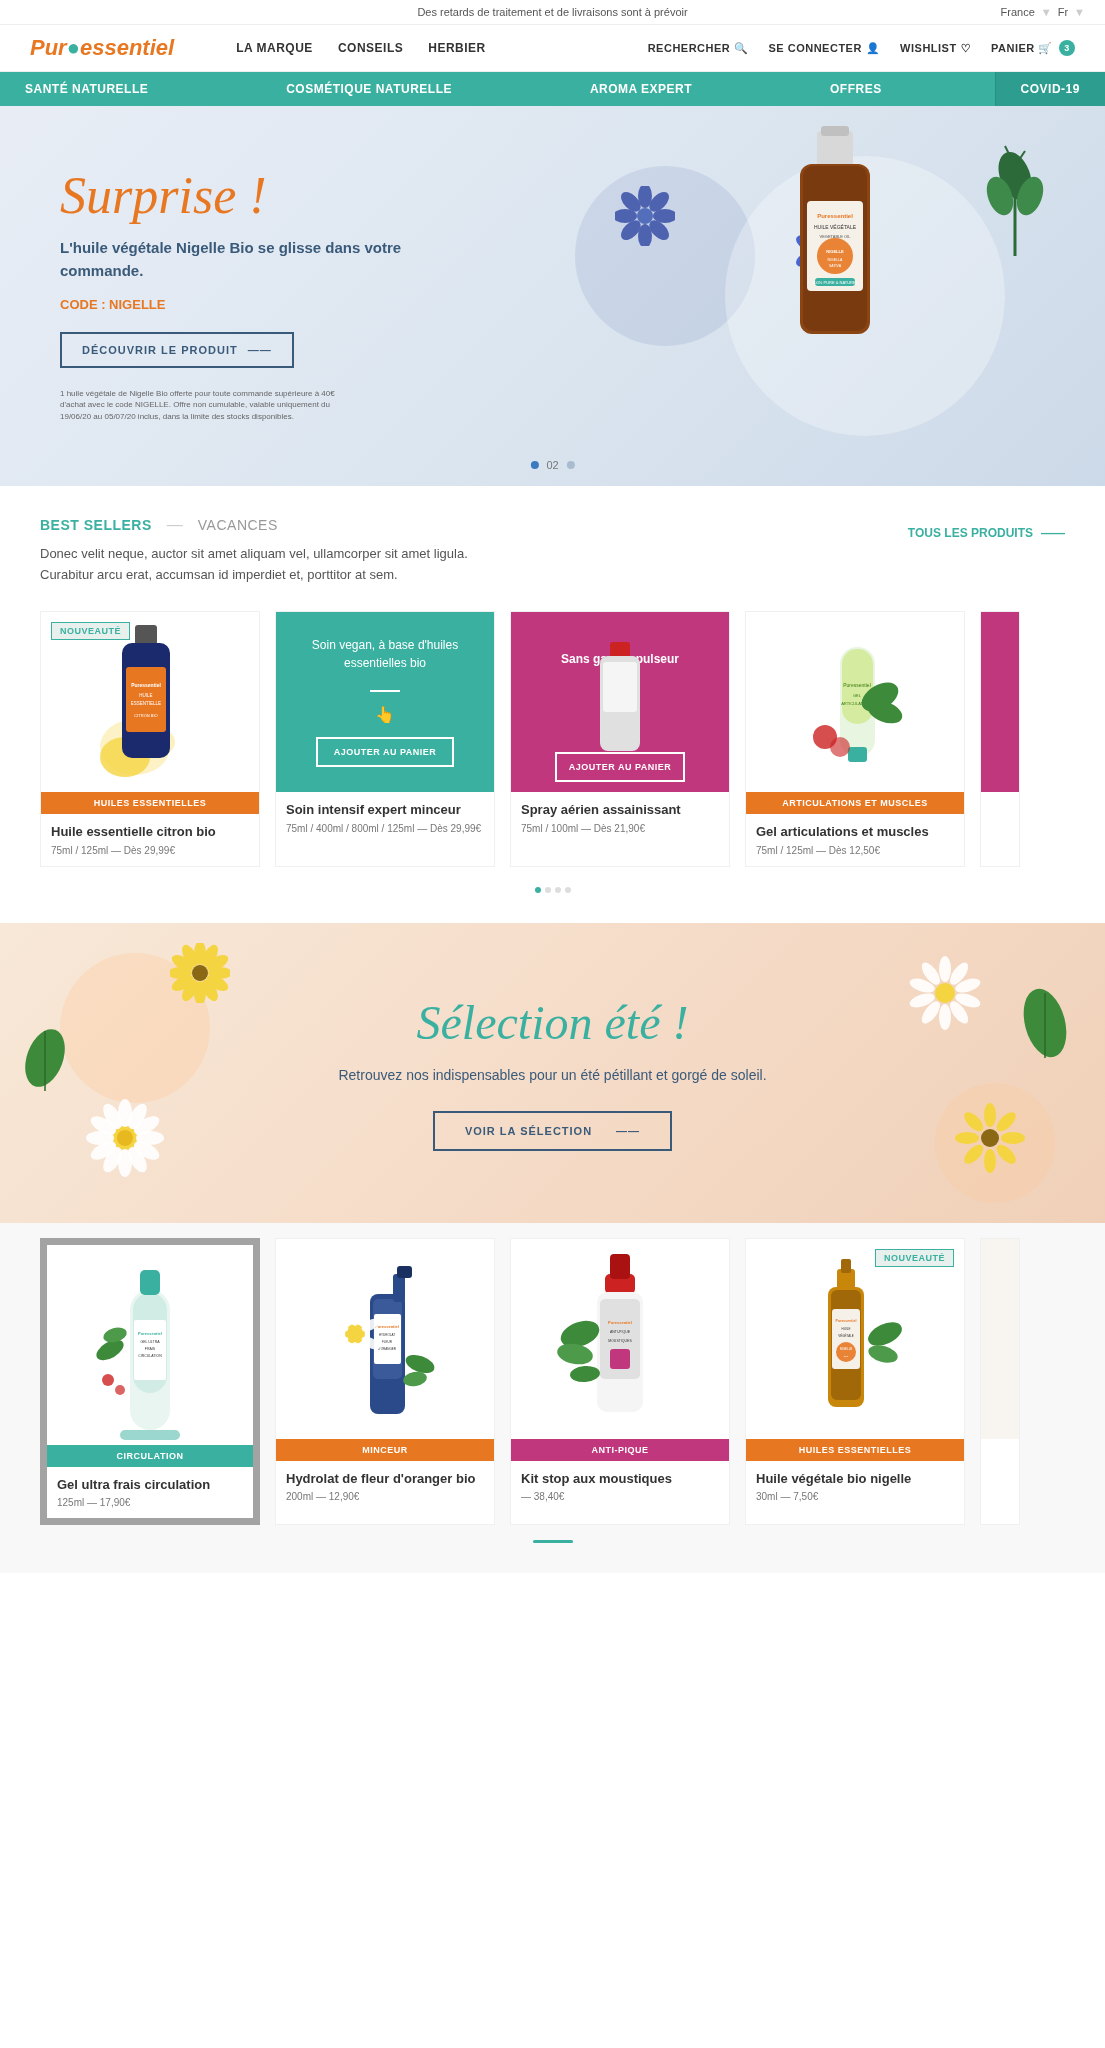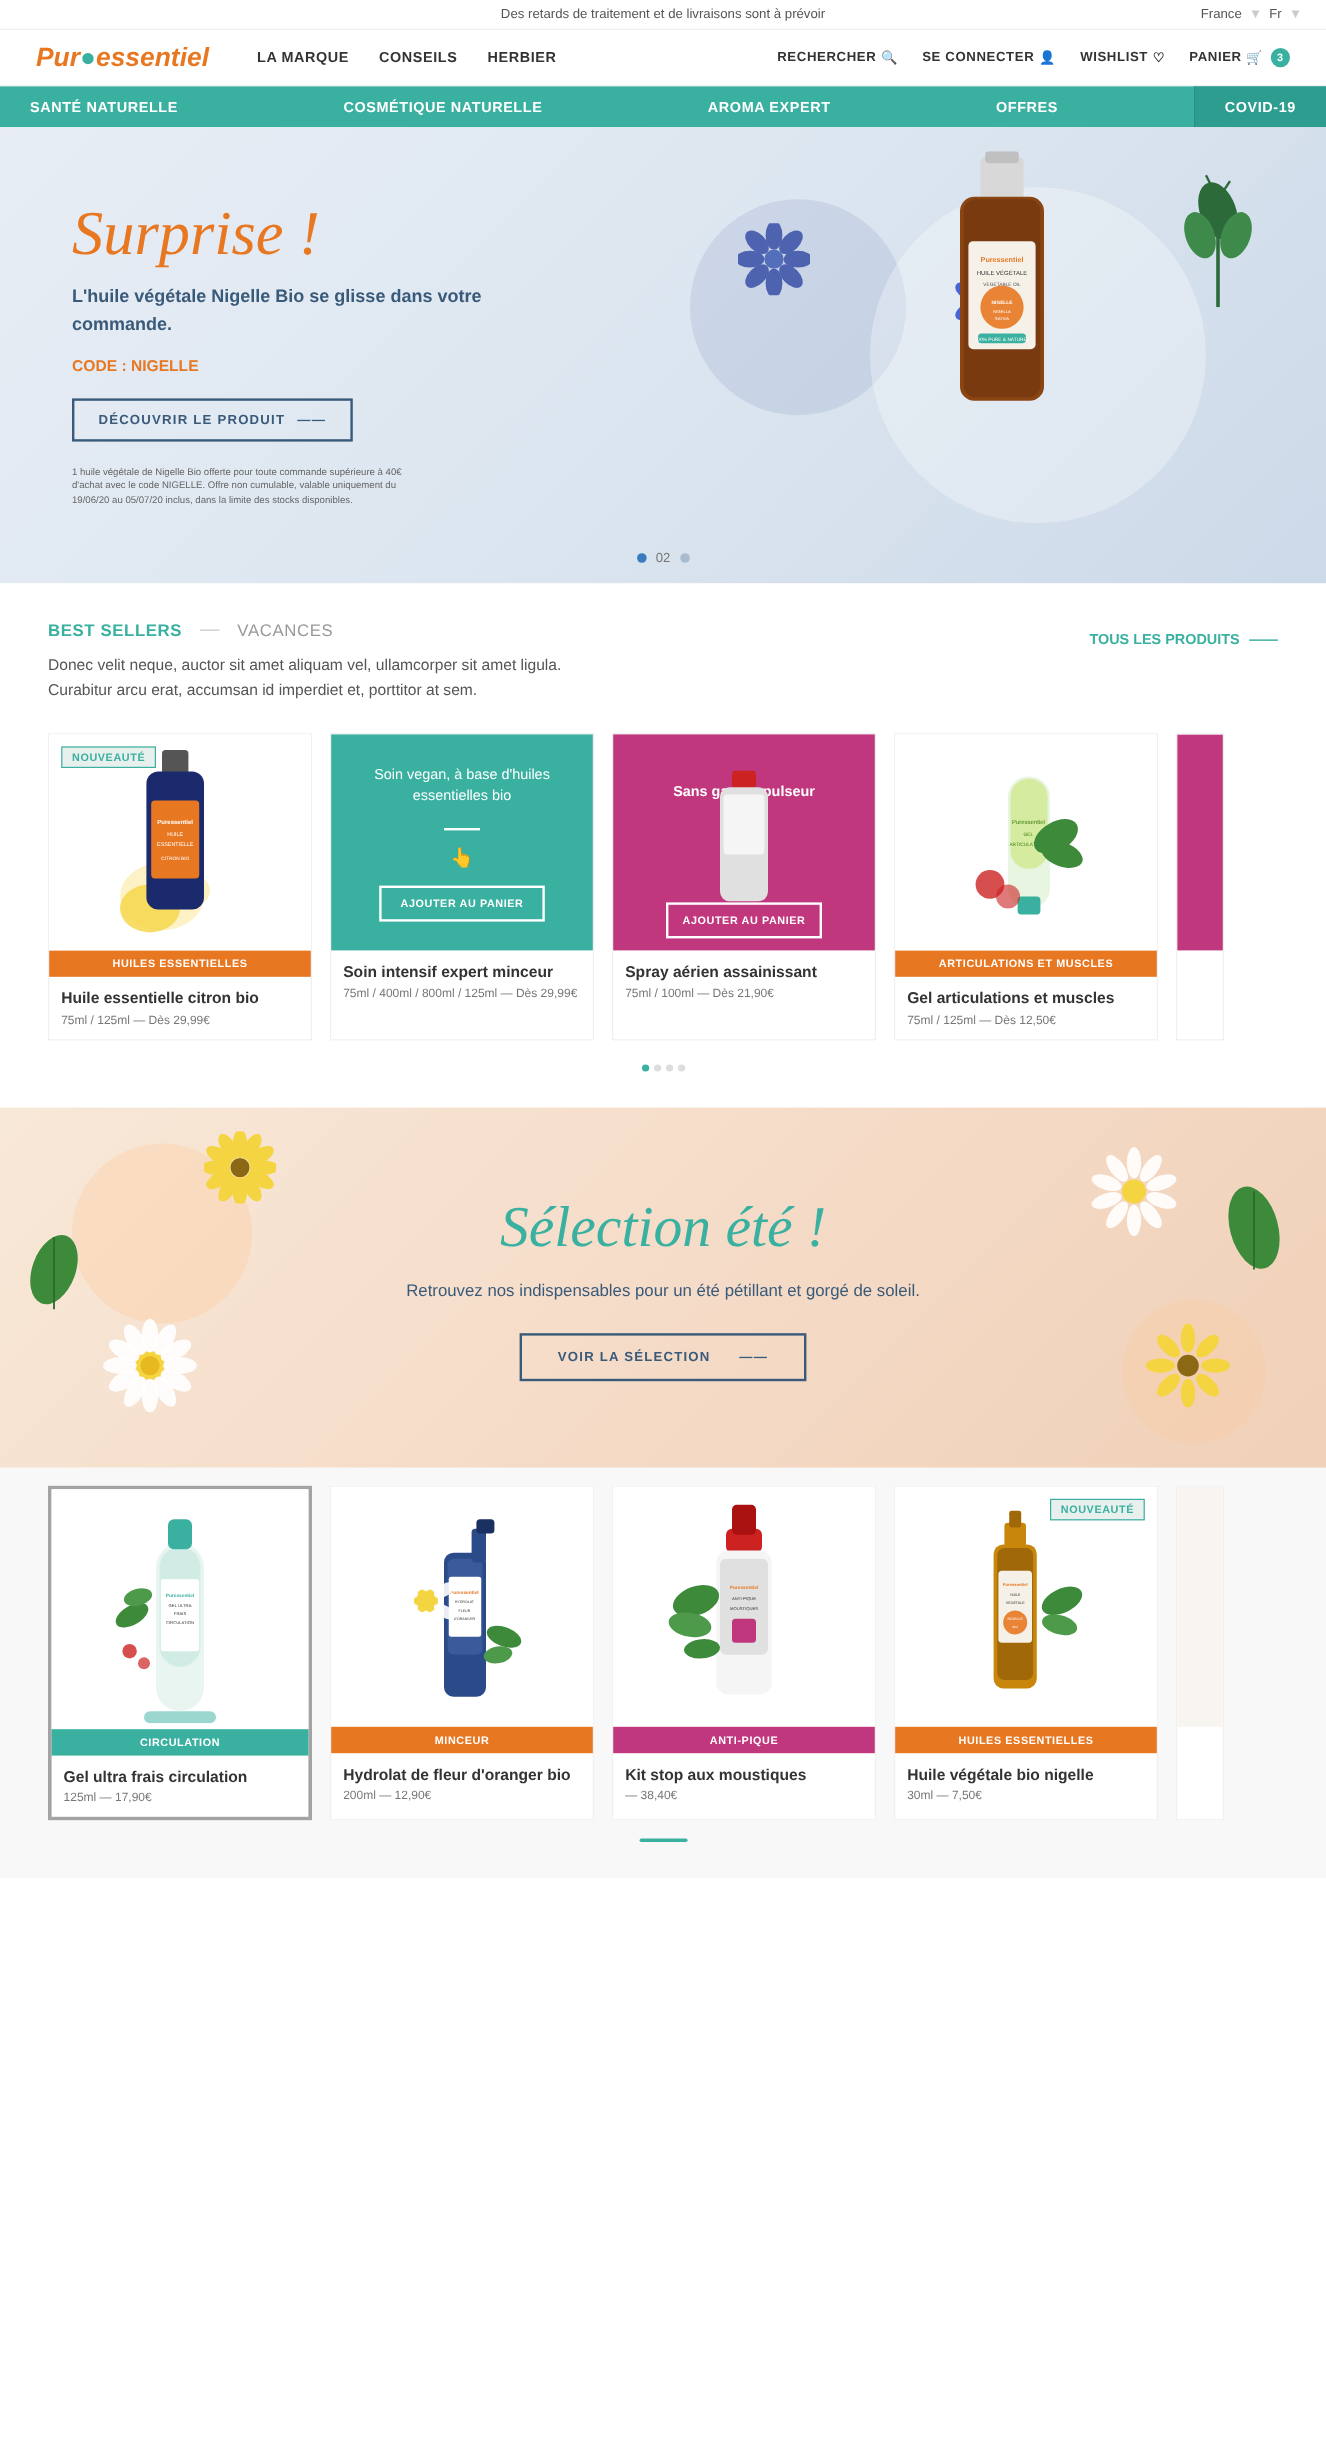--- a/index.html
+++ b/index.html
@@ -27,20 +27,21 @@
     .announcement-bar .lang-selectors span {
       cursor: pointer;
     }
 
     
     .header {
       display: flex;
       align-items: center;
       padding: 10px 30px;
       border-bottom: 1px solid #eee;
+      gap: 22px;
     }
     .logo {
       margin-right: 40px;
     }
     .nav-links {
       display: flex;
       gap: 25px;
       flex: 1;
     }
     .nav-links a {
@@ -720,21 +721,21 @@
     <button class="summer-btn" style="margin: 0 auto;">
       <span>VOIR LA SÉLECTION</span>
       <span>——</span>
     </button>
   </div>
 </div>
 
 <div style="background:#f8f8f8; padding: 15px 40px 30px;">
   <div style="display:flex; gap:15px; overflow:hidden;">
 
-    <div style="width:220px; min-width:220px; background:#fff; border:3px solid #a3a3a3; position:relative;">
+    <div style="width:220px; min-width:220px; background:#fff; border:7px solid #a3a3a3; position:relative;">
       <div style="height:200px; display:flex; align-items:center; justify-content:center; background:#fff;">
         <svg width="120" height="190">
           <rect x="30" y="180" width="60" height="10" rx="5" fill="#3ab0a0" opacity="0.5"></rect>
 
           <rect x="40" y="40" width="40" height="140" rx="20" fill="#e8f5f0"></rect>
           <rect x="43" y="43" width="34" height="100" rx="17" fill="#d0ece5"></rect>
 
           <rect x="44" y="70" width="32" height="60" rx="2" fill="white"></rect>
           <text x="60" y="85" text-anchor="middle" font-size="4" fill="#3ab0a0" font-weight="bold">Puressentiel</text>
           <text x="60" y="93" text-anchor="middle" font-size="3.5" fill="#333">GEL ULTRA</text>

